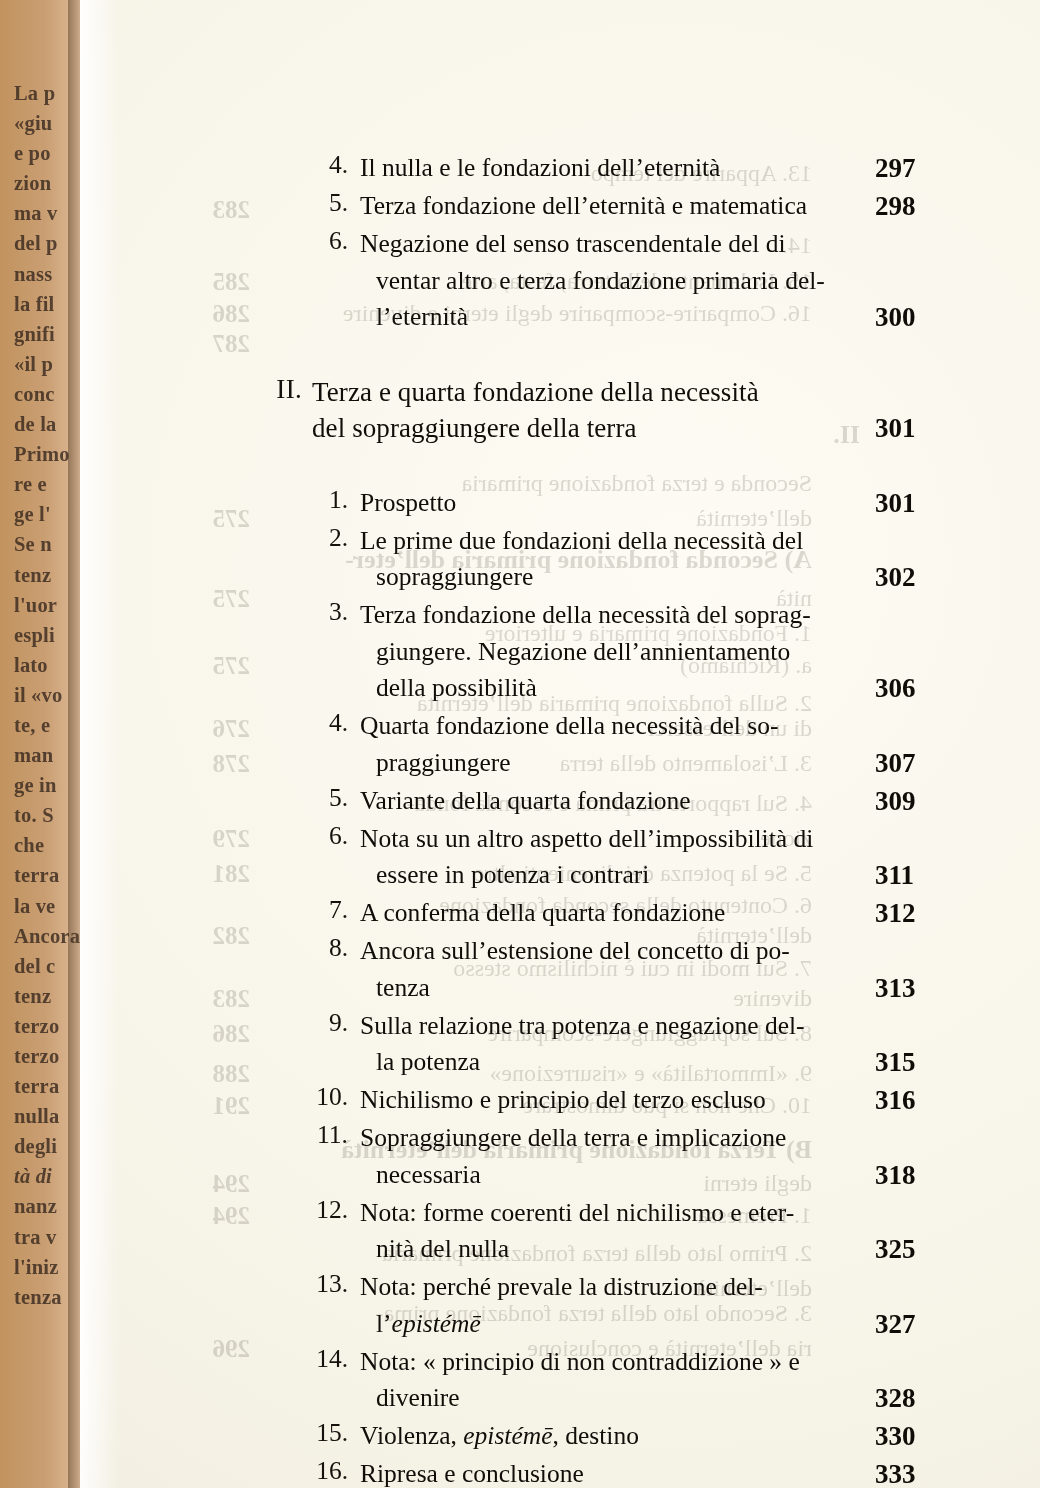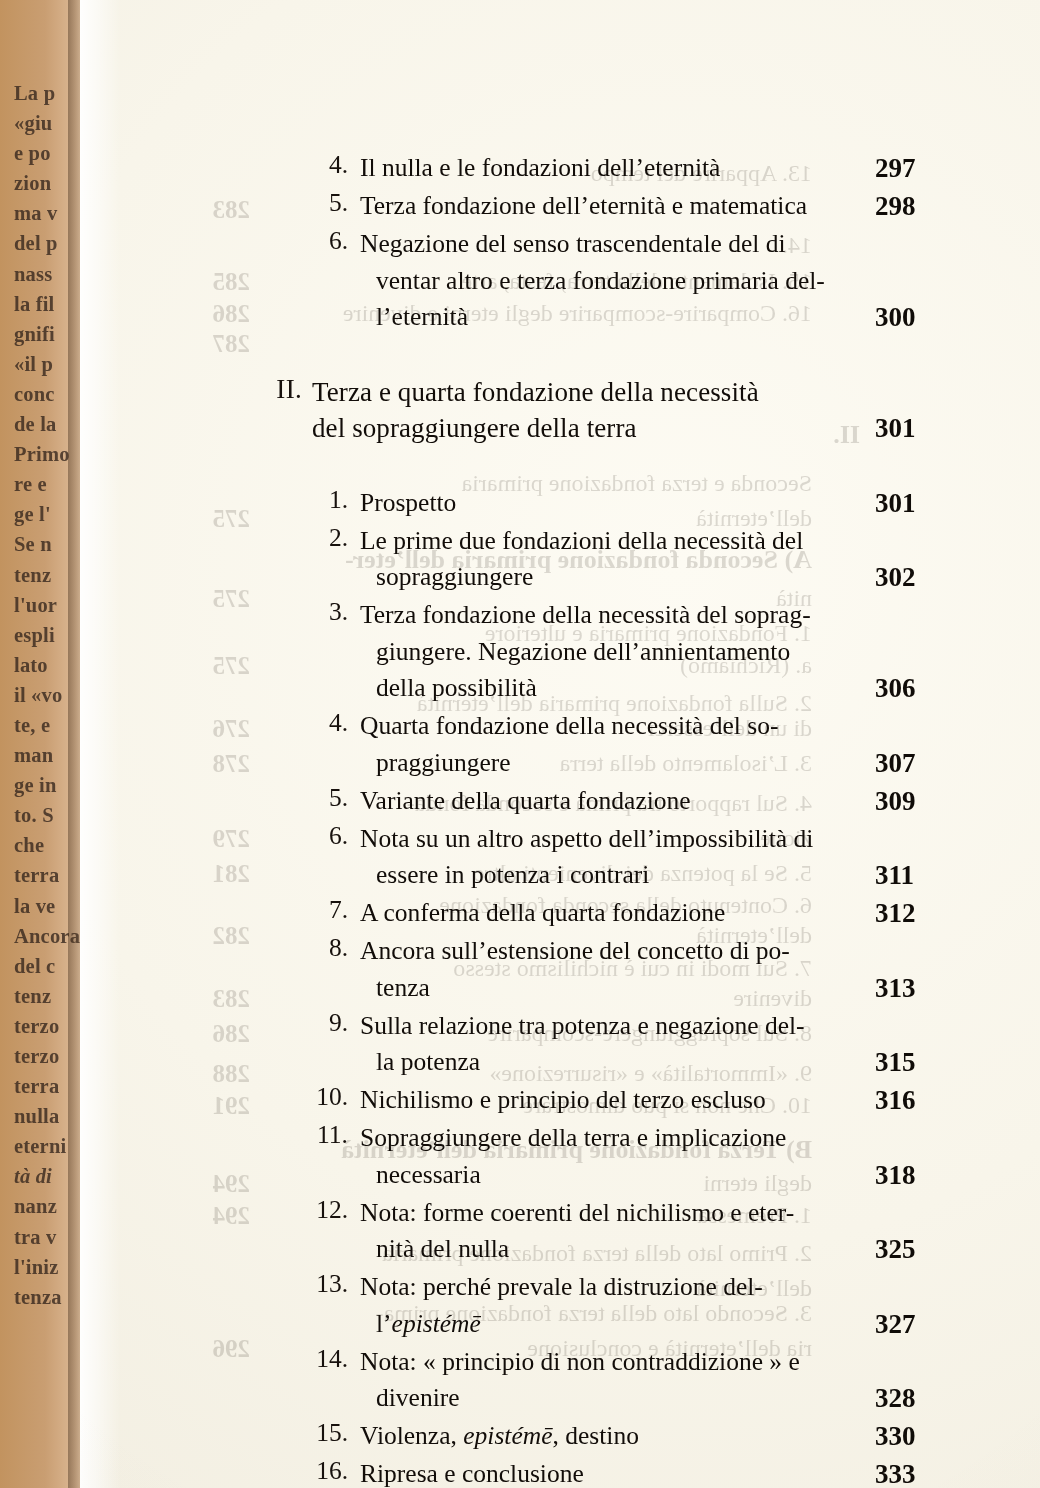--- a/index.html
+++ b/index.html
@@ -196,21 +196,21 @@
         <div>che</div>
         <div>terra</div>
         <div>la ve</div>
         <div>Ancora</div>
         <div>del c</div>
         <div>tenz</div>
         <div>terzo</div>
         <div>terzo</div>
         <div>terra</div>
         <div>nulla</div>
-        <div>eterni</div>
+        <div>degli</div>
         <div><span class="ital">tà di</span></div>
         <div>nanz</div>
         <div>tra v</div>
         <div>l'iniz</div>
         <div>tenza</div>
       </div>
   </div>
   <div class="gutter-shadow"></div>
 
   <div class="sheet">

